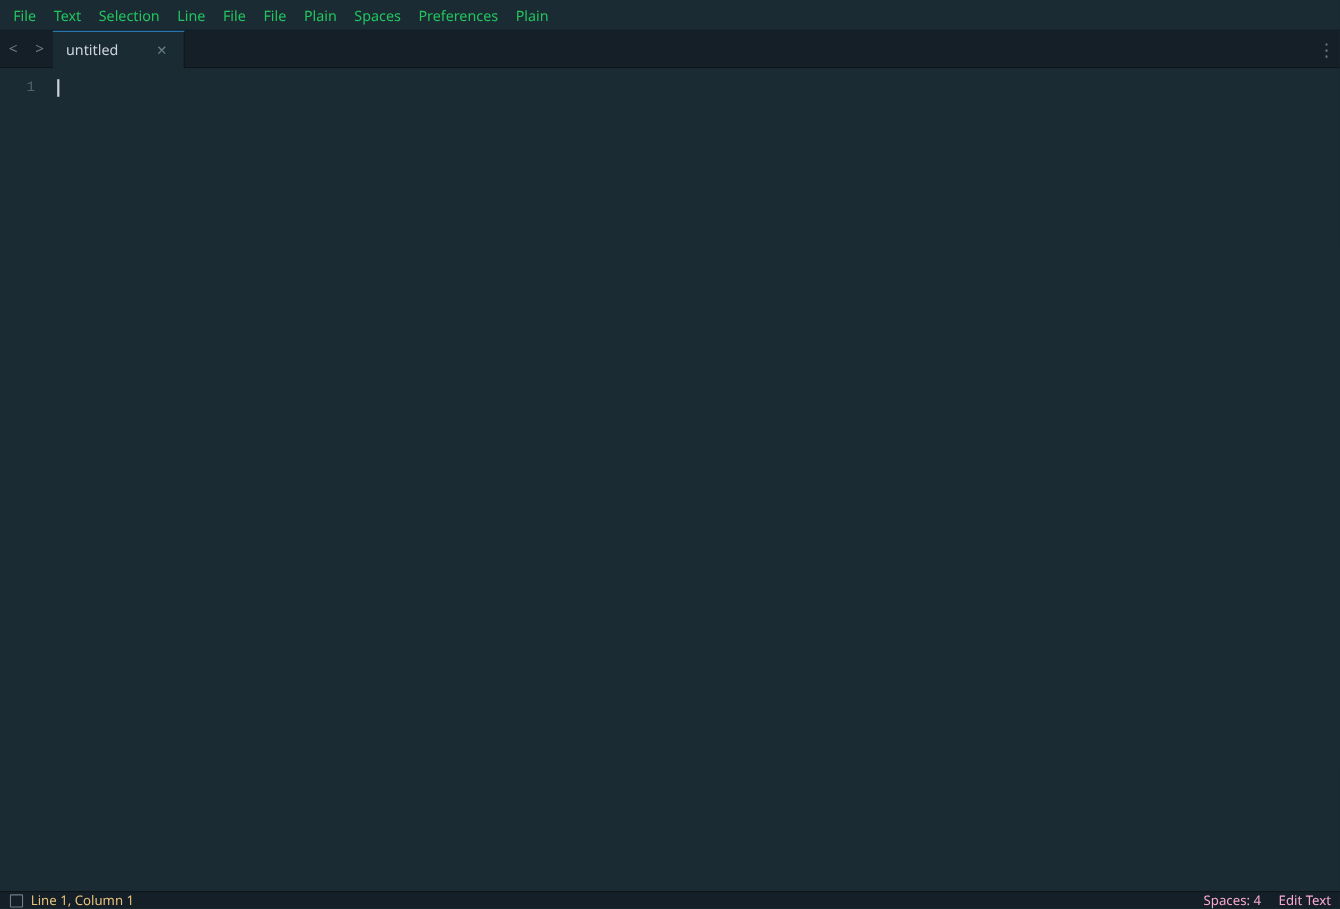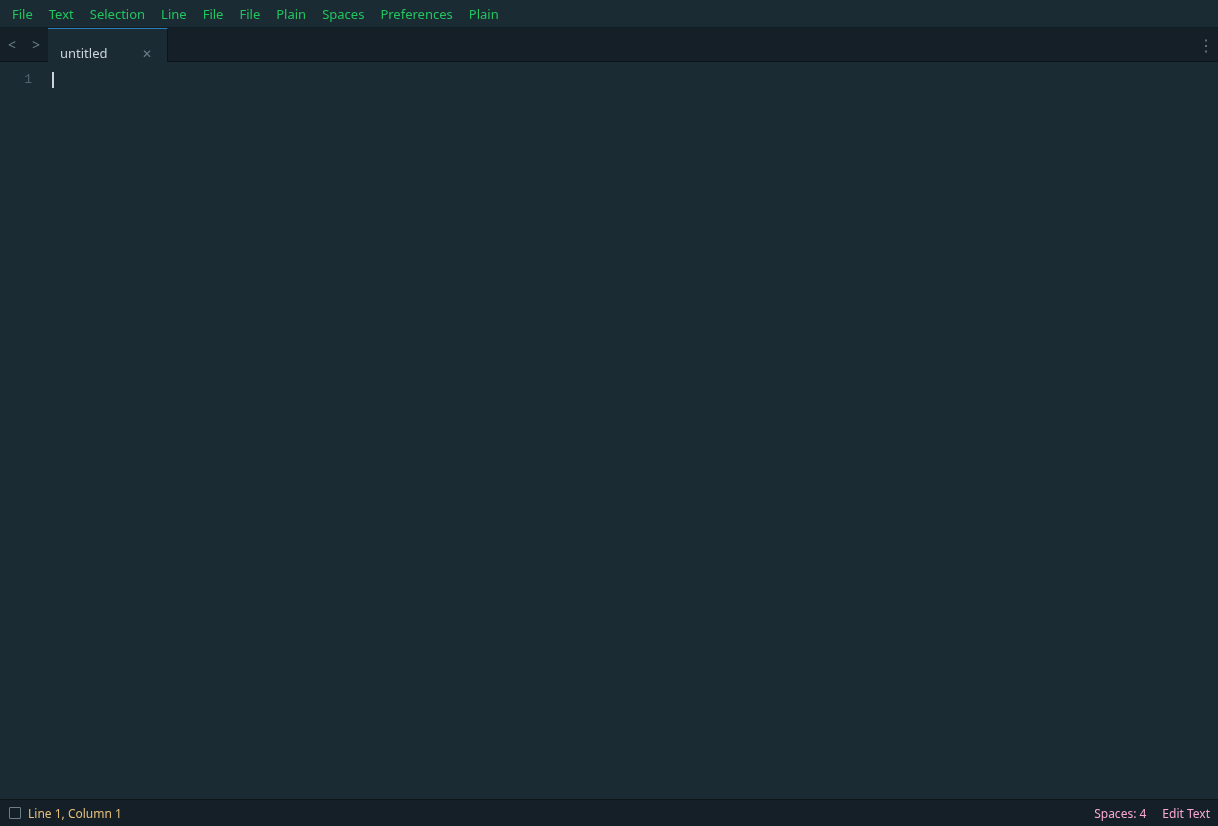--- a/index.html
+++ b/index.html
@@ -56,21 +56,21 @@
       align-items: center;
       justify-content: center;
       color: #6b7f8a;
       cursor: pointer;
       font-size: 14px;
       flex-shrink: 0;
     }
 
     .tab {
       display: flex;
-      align-items: flex-end;
+      align-items: center;
       height: 34px;
       padding: 0 12px;
       background-color: #1b2b34;
       border-right: 1px solid #0d1519;
       font-size: 13px;
       color: #cdd3de;
       cursor: pointer;
       min-width: 120px;
       max-width: 220px;
       gap: 24px;
@@ -157,21 +157,21 @@
 
     @keyframes blink {
       0%, 100% { opacity: 1; }
       50% { opacity: 0; }
     }
 
     
     #status-bar {
       background-color: #151f27;
       border-top: 1px solid #0d1519;
-      height: 27px;
+      height: 16px;
       display: flex;
       align-items: center;
       padding: 0 8px;
       font-size: 12px;
       color: #6b7f8a;
       flex-shrink: 0;
       justify-content: center;
     }
 
     .status-left {

